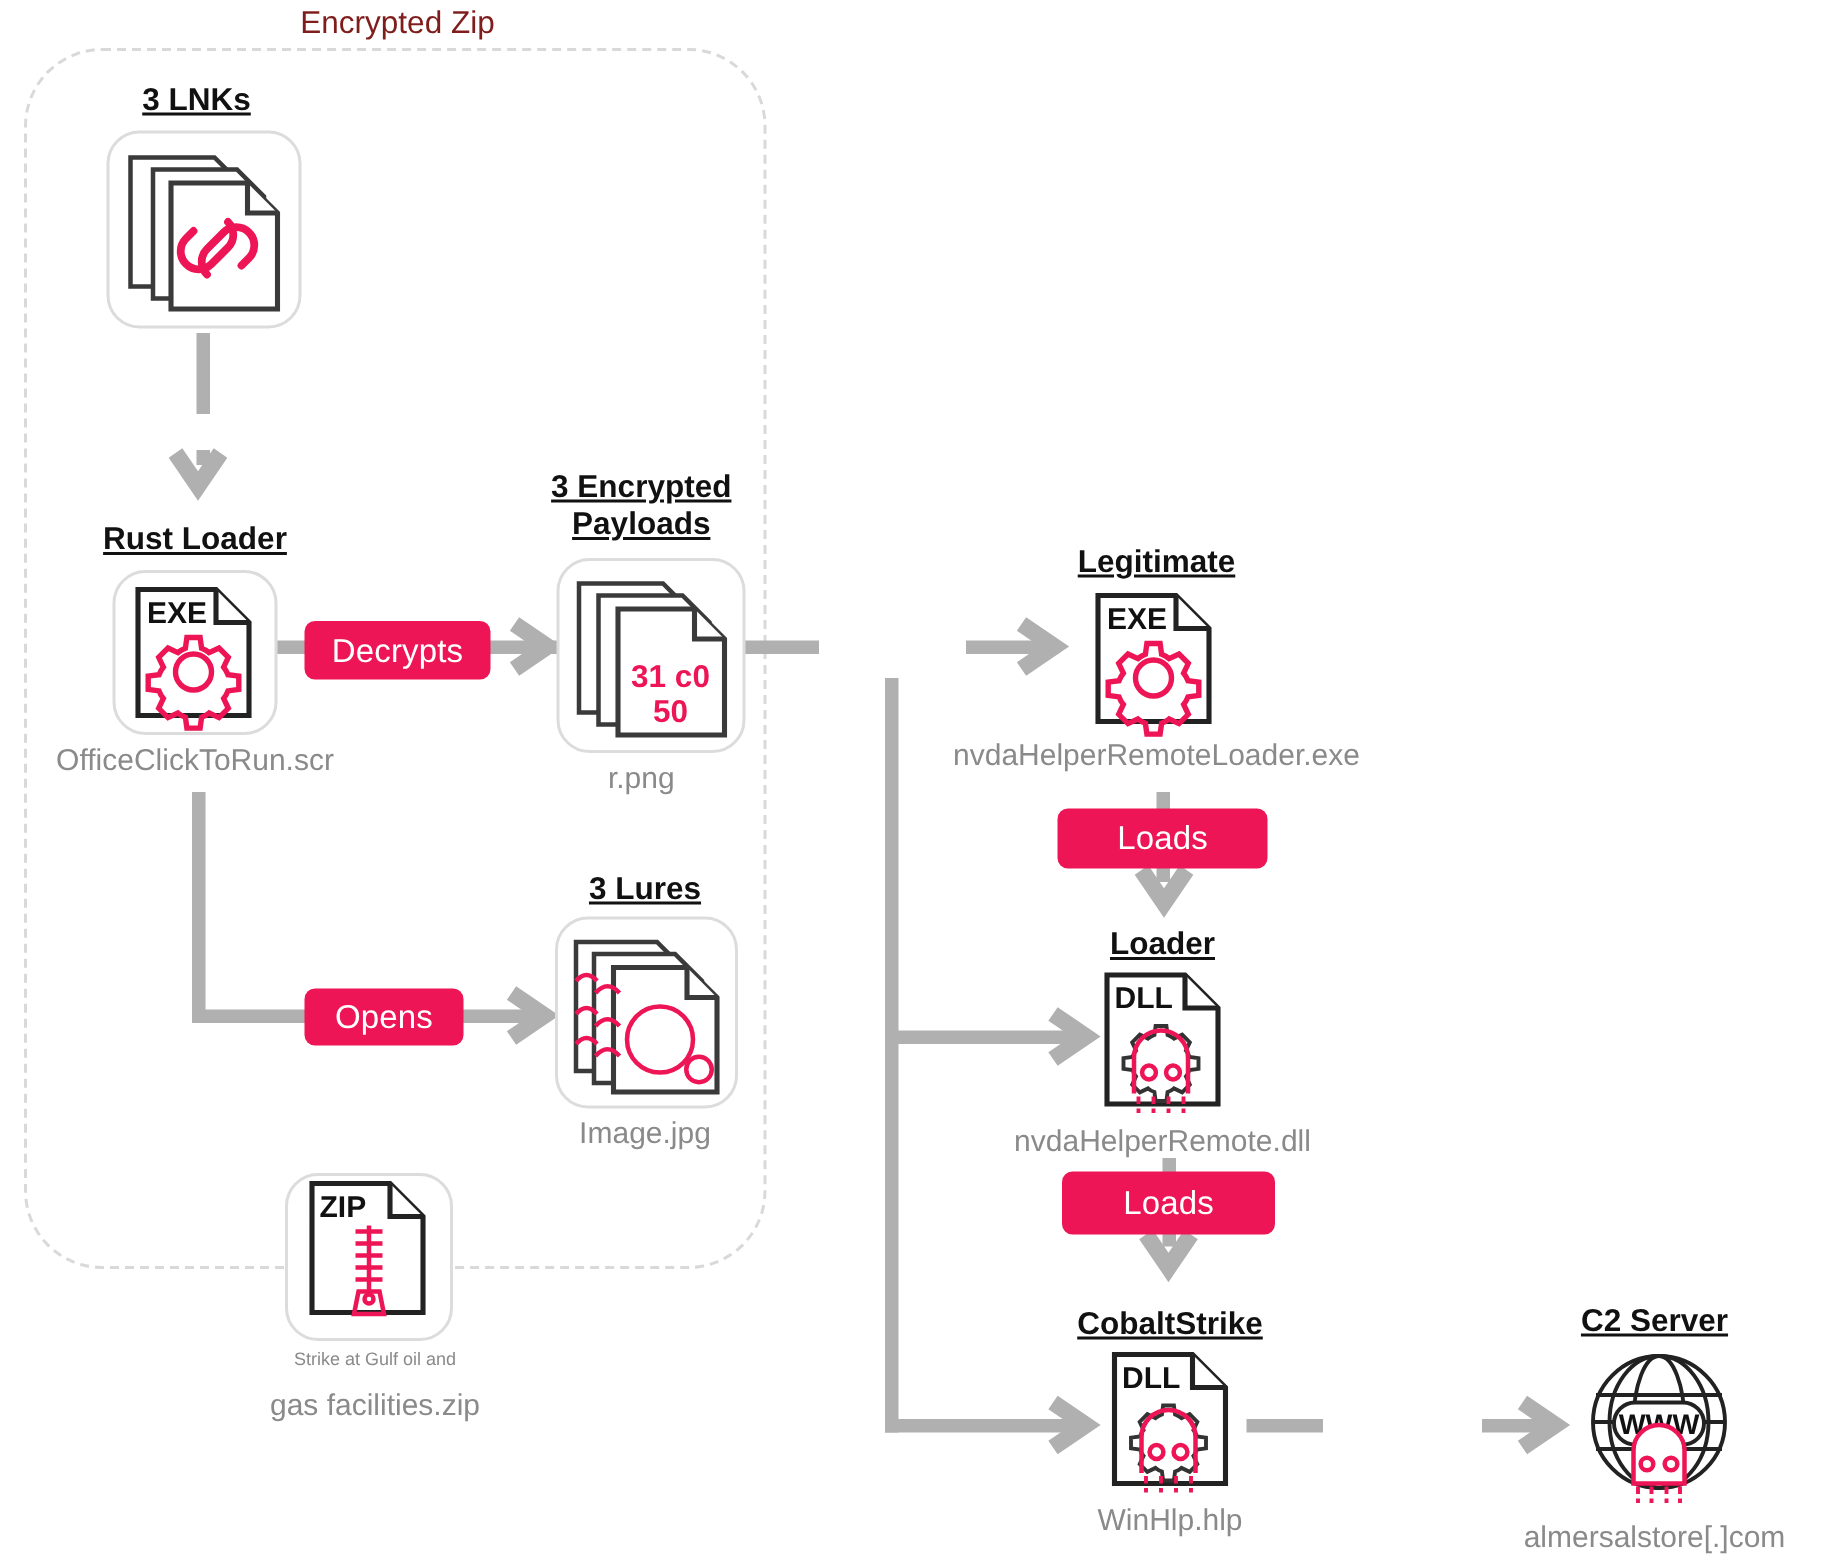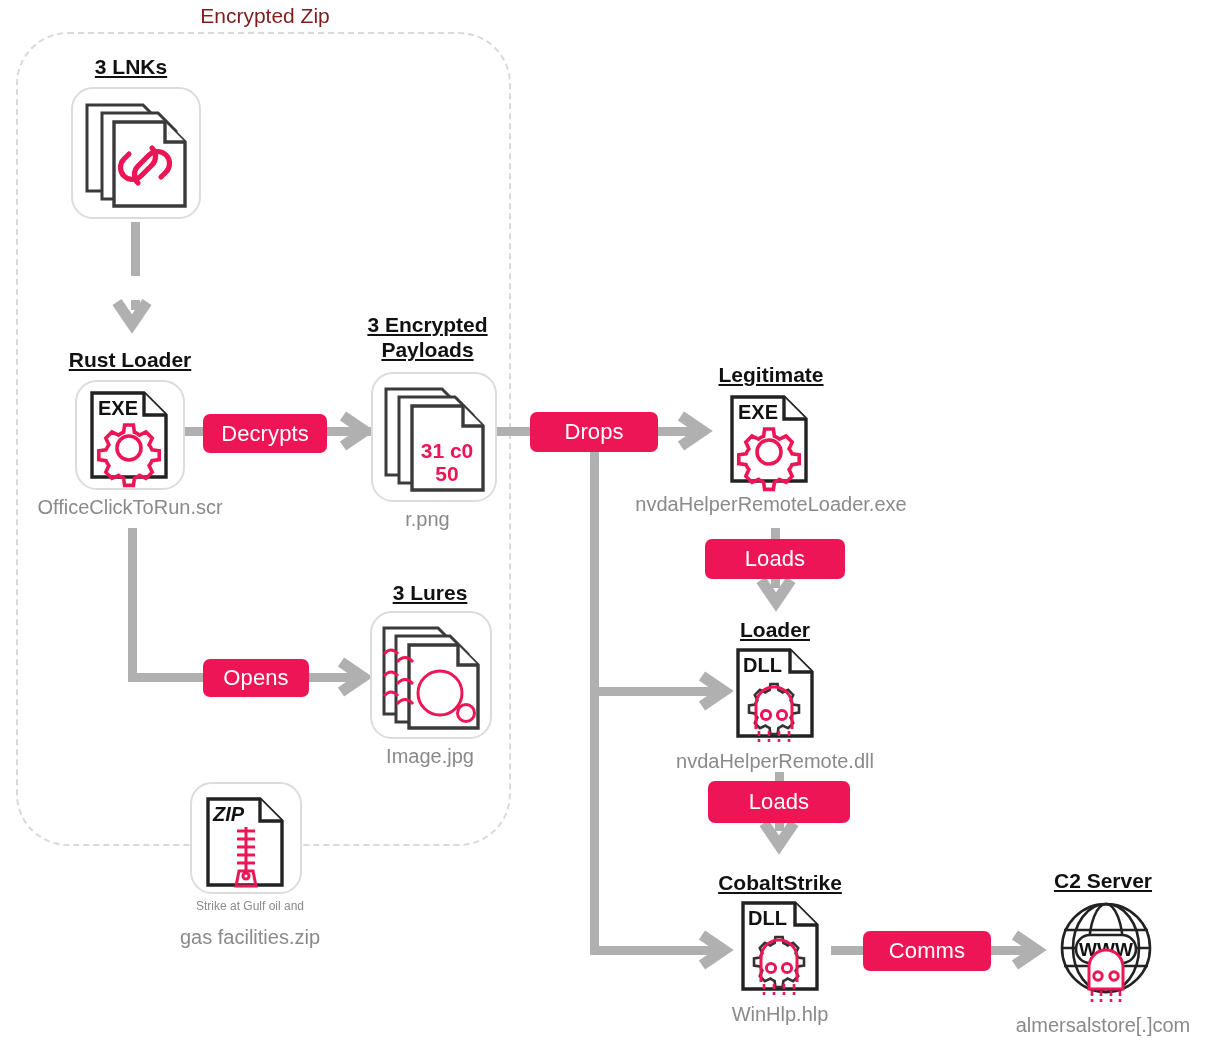--- a/index.html
+++ b/index.html
@@ -210,21 +210,20 @@
         <path d="M19 16 H75 L93 34 V102 H19 Z" fill="#fff" stroke="#3a3a3a" stroke-width="3"></path>
         <path d="M32 25 H83 L103 45 V109 H32 Z" fill="#fff" stroke="#3a3a3a" stroke-width="3.4"></path>
         <path d="M83 25 L83 45 L103 45" fill="#fff" stroke="#3a3a3a" stroke-width="3.4" stroke-linejoin="miter"></path>
         <text x="67" y="77" text-anchor="middle" font-family="Liberation Sans, sans-serif" font-size="21" font-weight="bold" fill="#ed1555">31 c0</text>
         <text x="67" y="100" text-anchor="middle" font-family="Liberation Sans, sans-serif" font-size="21" font-weight="bold" fill="#ed1555">50</text>
       </svg>
     </div>
     <div class="node-caption" style="top:195px;font-size:20px;">r.png</div>
   </div>
 
-  <div class="badge" style="left:530px;top:412px;width:128px;height:40px;font-size:22px;">Drops</div>
 
   <div class="badge" style="left:203px;top:659px;width:106px;height:38px;font-size:22px;">Opens</div>
 
   <div class="node" style="left:370px;top:581px;width:120px;">
     <div class="node-title" style="top:0;font-size:21px;">3 Lures</div>
     <div class="icon-frame" style="left:0px;top:30px;width:122px;height:128px;"></div>
     <div class="icon-holder" style="left:8px;top:39px;">
       <svg width="108" height="110" viewBox="0 0 108 110">
         <path d="M6 8 H60 L78 26 V94 H6 Z" fill="#fff" stroke="#3a3a3a" stroke-width="3"></path>
         <path d="M18 16 H72 L90 34 V102 H18 Z" fill="#fff" stroke="#3a3a3a" stroke-width="3"></path>
@@ -240,21 +239,21 @@
           <circle cx="62" cy="73" r="22"></circle>
           <circle cx="88" cy="93" r="8.5"></circle>
         </g>
       </svg>
     </div>
     <div class="node-caption" style="top:164px;font-size:20px;">Image.jpg</div>
   </div>
 
   <div class="node" style="left:190px;top:782px;width:120px;">
     <div class="icon-frame" style="left:0px;top:0px;width:112px;height:112px;"></div>
-    <div class="icon-holder" style="left:14px;top:13px;font-style:italic;">
+    <div class="icon-holder" style="left:14px;top:3px;">
       <svg width="86" height="94" viewBox="0 0 86 94">
         <path d="M4 4 H56 L78 26 V90 H4 Z" fill="#fff" stroke="#222" stroke-width="3.4"></path>
         <path d="M56 4 L56 26 L78 26" fill="#fff" stroke="#222" stroke-width="3.4" stroke-linejoin="miter"></path>
         <text x="9" y="26" font-family="Liberation Sans, sans-serif" font-size="20" font-weight="bold" fill="#111">ZIP</text>
         <g stroke="#ed1555" stroke-width="3" fill="none">
           <line x1="42" y1="32" x2="42" y2="76"></line>
           <line x1="33" y1="36" x2="51" y2="36"></line>
           <line x1="33" y1="44" x2="51" y2="44"></line>
           <line x1="33" y1="52" x2="51" y2="52"></line>
           <line x1="33" y1="60" x2="51" y2="60"></line>
@@ -347,21 +346,20 @@
             <line x1="5" y1="36" x2="5" y2="39"></line>
             <line x1="15" y1="28" x2="15" y2="33"></line>
             <line x1="15" y1="36" x2="15" y2="39"></line>
           </g>
         </g>
       </svg>
     </div>
     <div class="node-caption" style="top:132px;font-size:20px;">WinHlp.hlp</div>
   </div>
 
-  <div class="badge" style="left:863px;top:931px;width:128px;height:40px;font-size:22px;">Comms</div>
 
   <div class="node" style="left:1040px;top:869px;width:126px;">
     <div class="node-title" style="top:0;font-size:21px;">C2 Server</div>
     <div class="icon-holder" style="left:15px;top:28px;">
       <svg width="102" height="108" viewBox="0 0 102 108">
         <g fill="none" stroke="#222" stroke-width="2.6">
           <circle cx="51" cy="51" r="44"></circle>
           <ellipse cx="51" cy="51" rx="17" ry="44"></ellipse>
           <ellipse cx="51" cy="51" rx="33" ry="44"></ellipse>
           <line x1="9" y1="33" x2="93" y2="33"></line>

